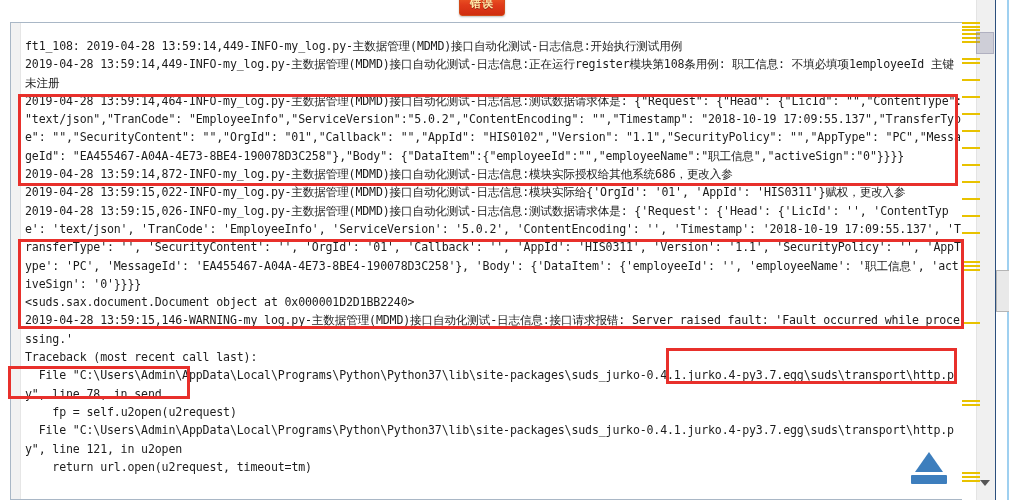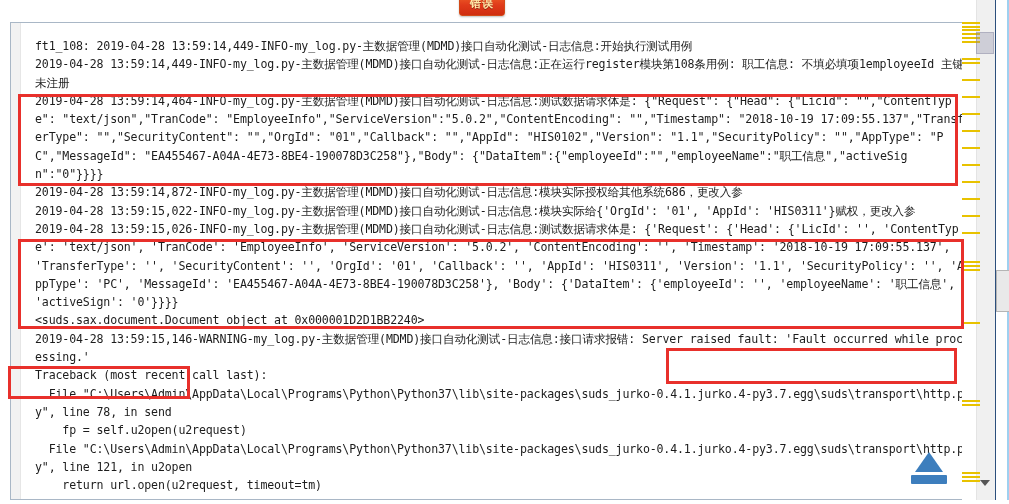--- a/index.html
+++ b/index.html
@@ -74,21 +74,20 @@
     font-family: "DejaVu Sans Mono", "Liberation Mono", monospace;
     font-size: 11.6px;
     line-height: 18.3px;
     white-space: pre-wrap;
     word-break: break-all;
     letter-spacing: -0.15px;
   }
   .log-line {
     white-space: pre-wrap;
     word-break: break-all;
-    margin-left: 10px;
   }
 
   
   .stripe-col {
     position: absolute;
     left: 962px;
     top: 0;
     width: 47px;
     height: 504px;
     background: #ffffff;

